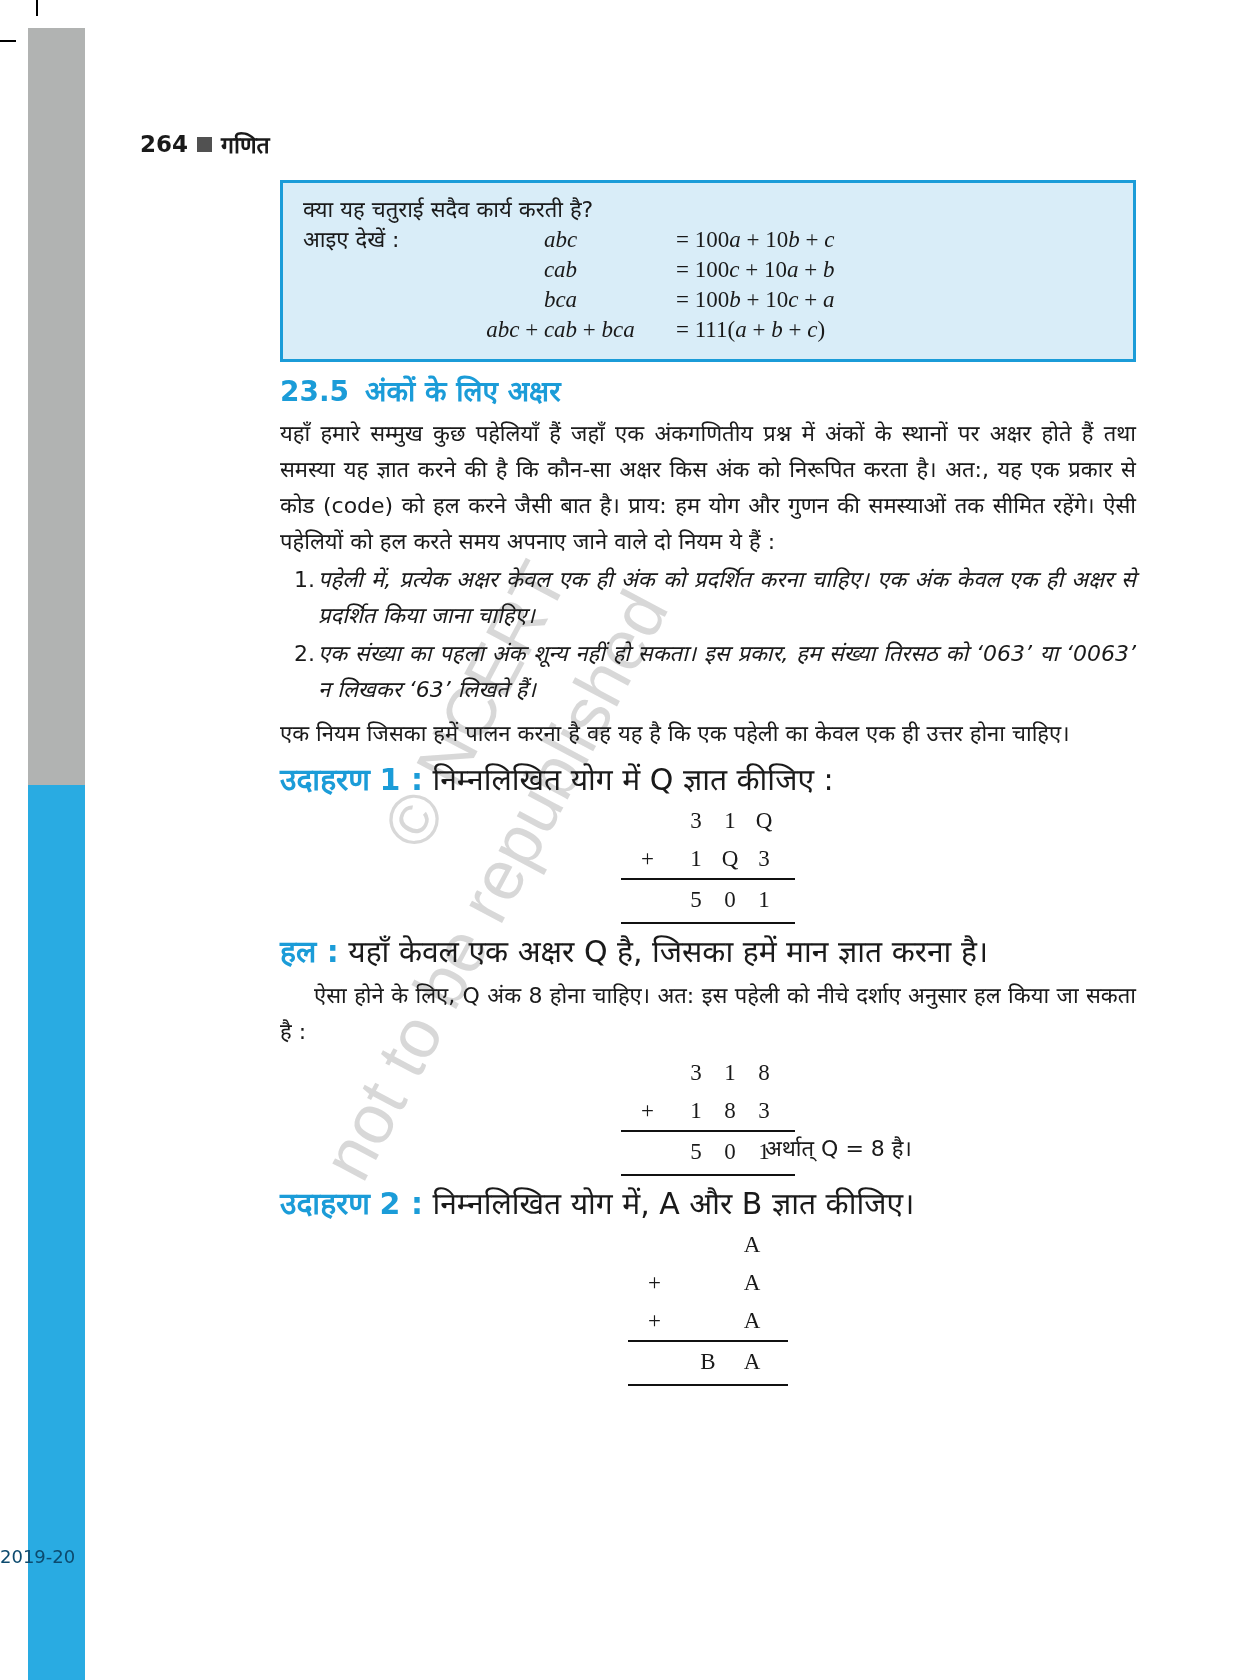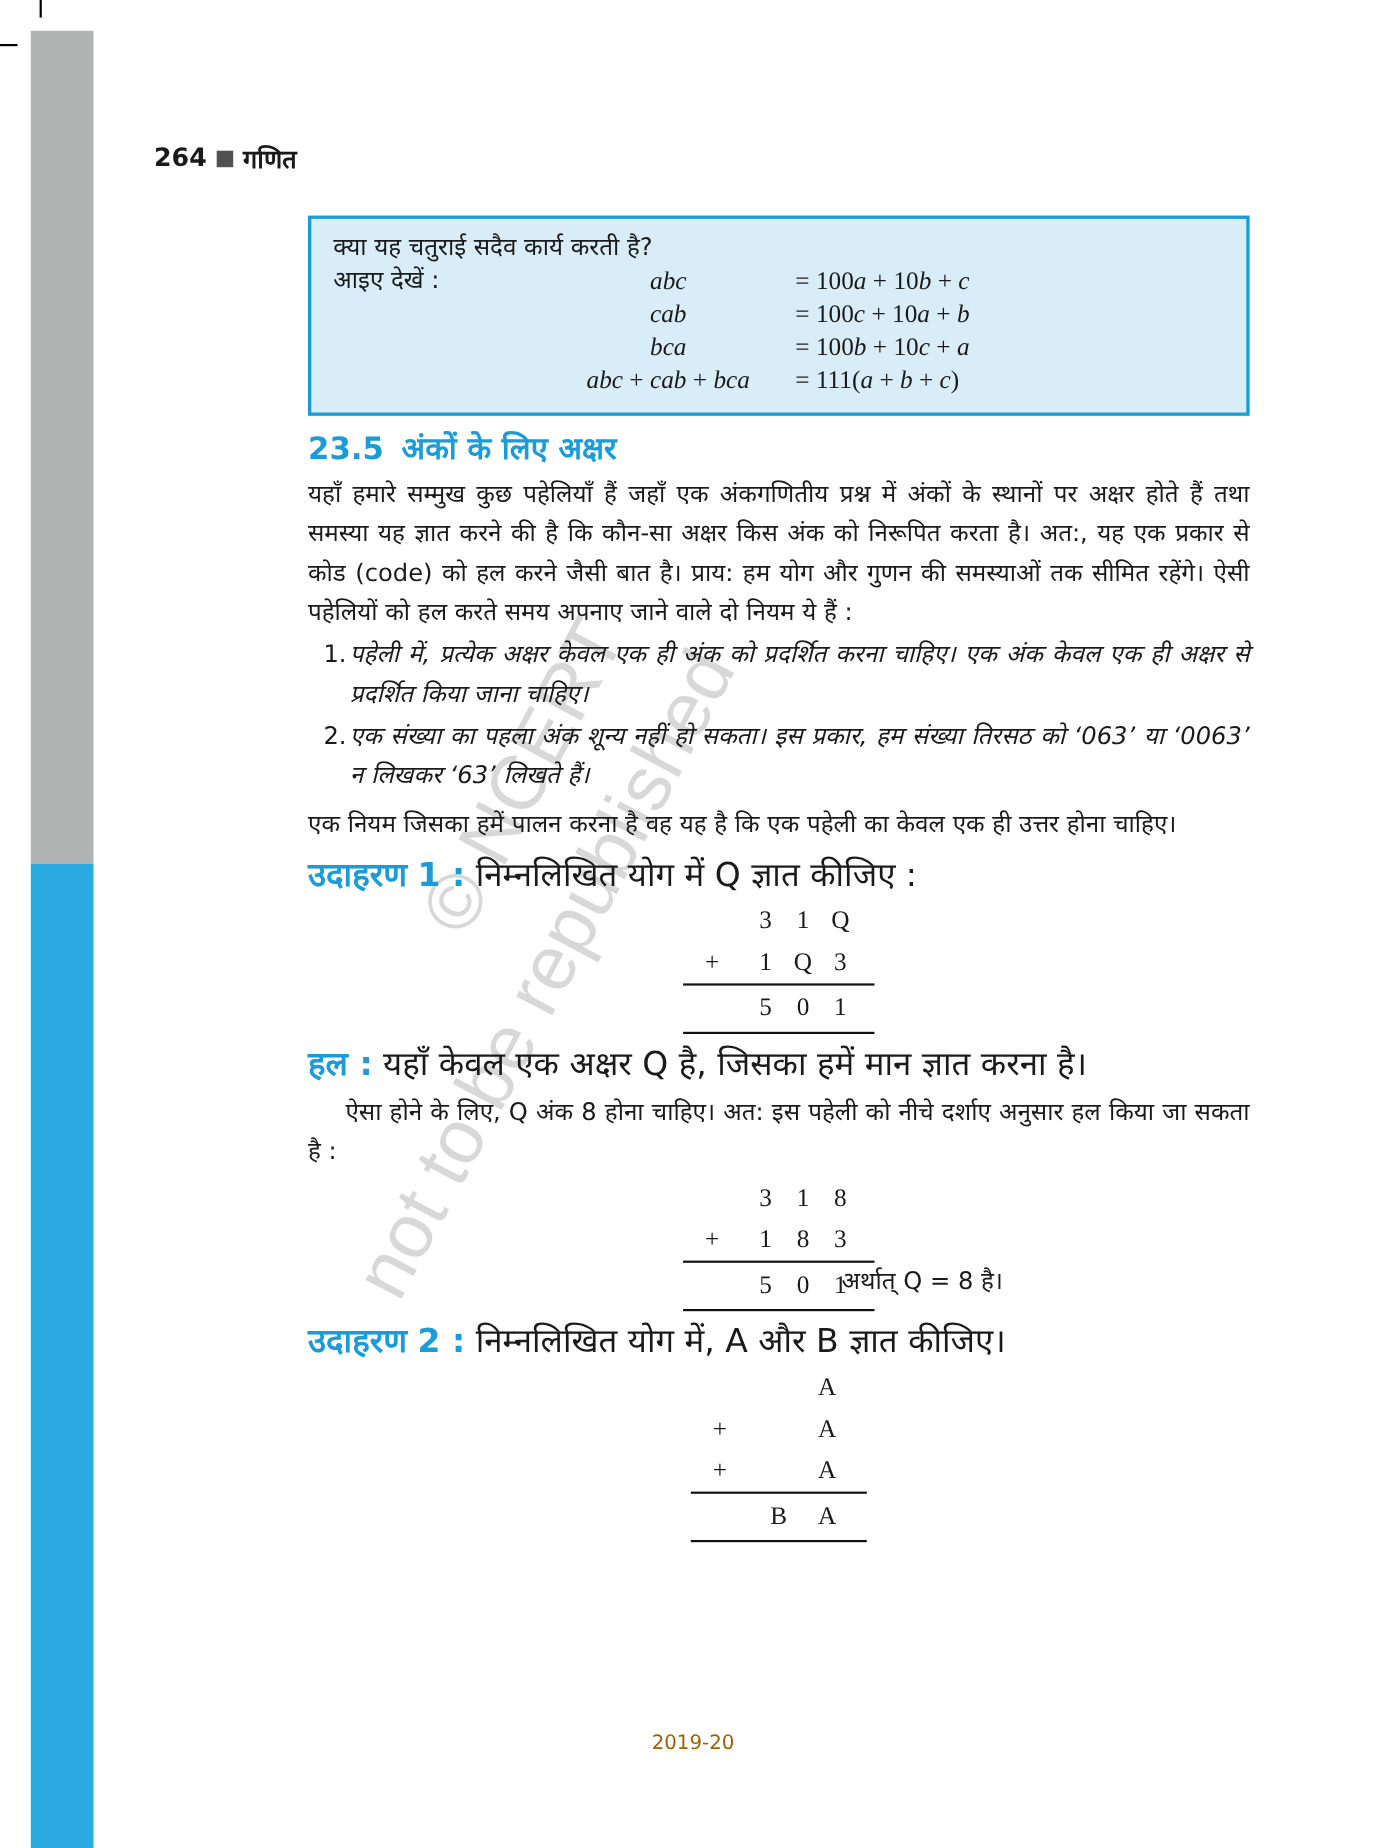--- a/index.html
+++ b/index.html
@@ -21,26 +21,26 @@
         transform:translate(-50%,-50%) rotate(-62deg); font-family:"Liberation Sans", sans-serif; }
   .wm1 { left:475px; top:705px; }
   .wm2 { left:495px; top:885px; }
 
   
   .page-header { position:absolute; left:140px; top:128px; display:flex; align-items:center; gap:9px;
                  font-size:23px; font-weight:700; z-index:1;text-align:center; }
   .pg-square { display:inline-block; width:15px; height:15px; background:#515151; }
 
   
-  .content { position:absolute; left:280px; top:196px; width:856px; z-index:1; }
+  .content { position:absolute; left:280px; top:180px; width:856px; z-index:1; }
 
   
   .intro-box { border:3px solid #1b9cd8; background:#d9edf8; padding:12px 20px 14px; font-size:22px; }
   .box-q { line-height:30px; }
-  .box-row { display:flex;gap:47px; }
+  .box-row { display:flex; }
   .box-label { flex:none; width:150px; line-height:30px; }
   .equations { flex:1; font-family:"Liberation Serif", serif; font-size:23px; }
   .eq-row { display:flex; line-height:30px; }
   .eq-lhs { width:215px; text-align:center; flex:none; }
   .eq-rhs { padding-left:8px; white-space:nowrap; }
 
   
   .section-heading { margin-top:14px; color:#1b9cd8; font-size:28px; font-weight:700; line-height:32px; display:flex; gap:16px; }
 
   
@@ -59,21 +59,21 @@
   .sum-row { display:flex; height:38px; align-items:center; }
   .sum-op { width:44px; flex:none; padding-left:6px; }
   .sum-d { width:34px; flex:none; text-align:center; }
   .sum-2col .sum-d { width:44px; }
   .sum-result { border-top:2px solid #111; border-bottom:2px solid #111; margin:0 -14px; padding:3px 14px 5px; height:46px; }
 
   .sum2-wrap { position:relative; }
   .conclusion { position:absolute; left:485px; bottom:14px; font-size:22px; white-space:nowrap; }
 
   
-  .page-footer { position:absolute; left:0; right:0; top:1546px; text-align:center; font-size:18px; color:#a16207; z-index:1;margin-top:28px; }
+  .page-footer { position:absolute; left:0; right:0; top:1546px; text-align:left; font-size:18px; color:#0c4a6e; z-index:1; }
 
   i { font-style:italic; }
 </style>
 </head>
 <body>
 
 <div class="page">
 
   <div class="mark-v"></div>
   <div class="mark-h"></div>

